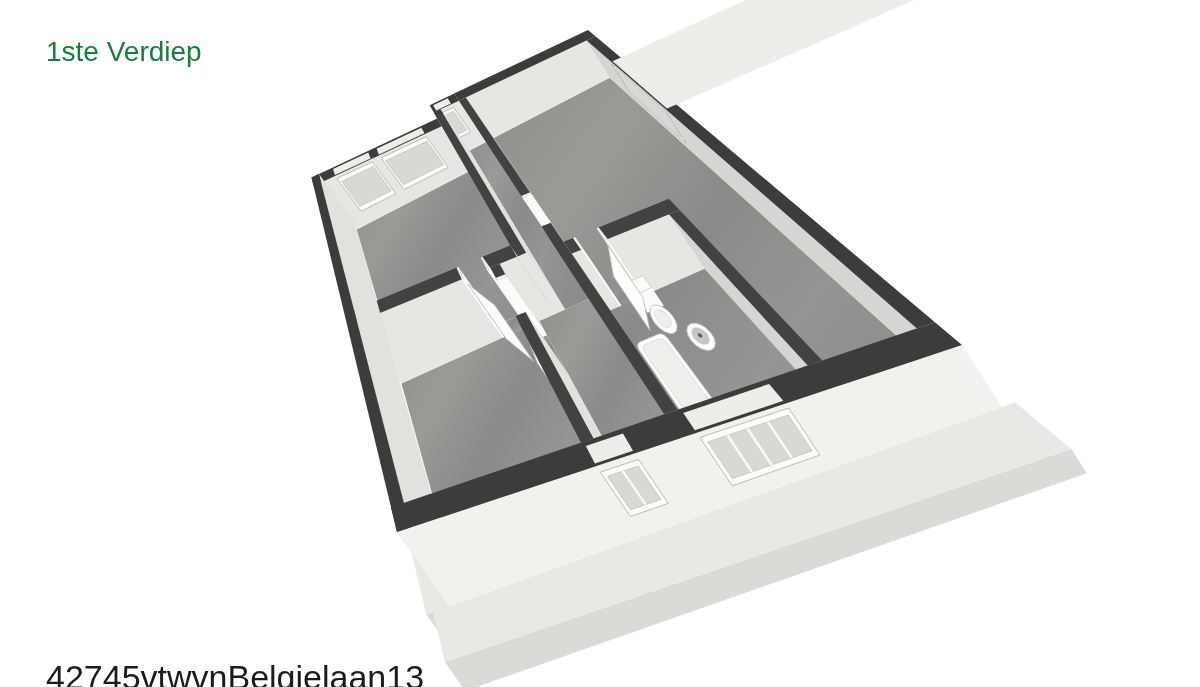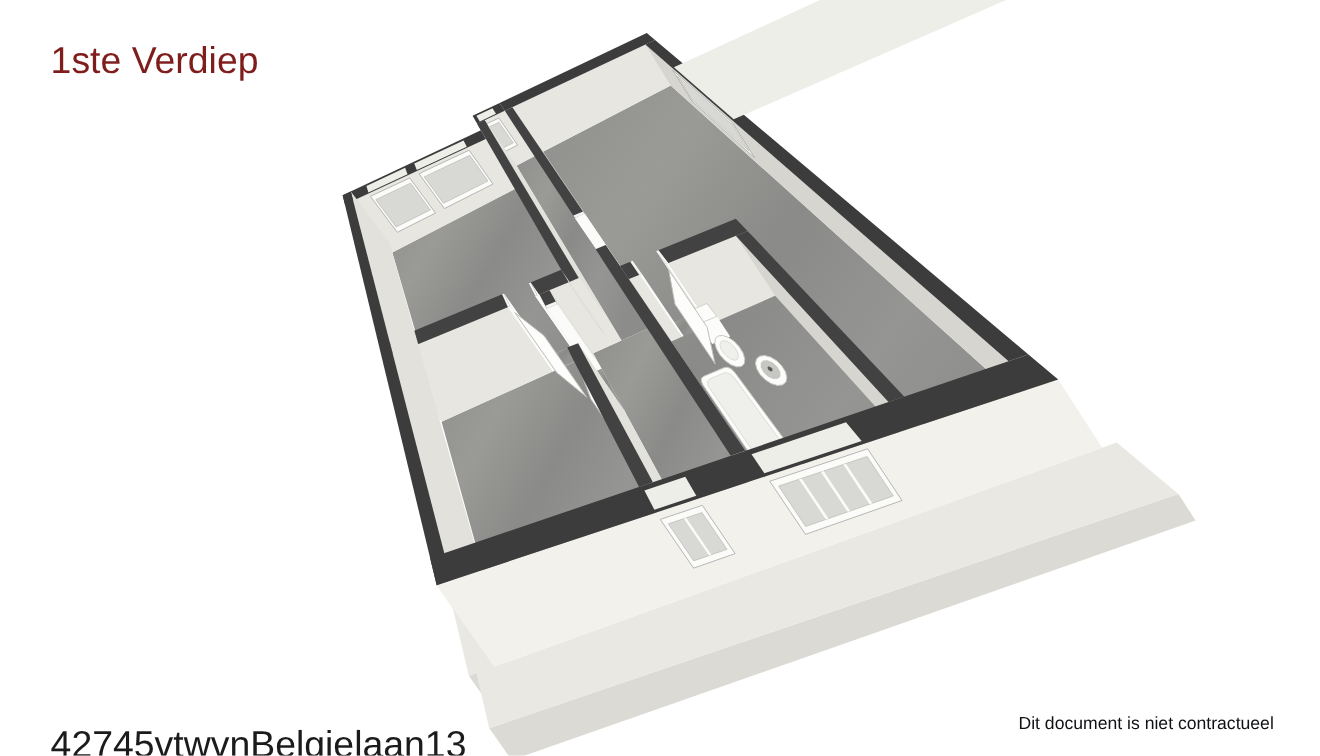--- a/index.html
+++ b/index.html
@@ -1,19 +1,19 @@
 <!DOCTYPE html>
 <html><head>
 <meta charset="utf-8">
 <style>
   html,body{margin:0;padding:0;background:#ffffff;}
   #stage{position:relative;width:1200px;height:687px;background:#ffffff;overflow:hidden;
          font-family:"Liberation Sans","DejaVu Sans",sans-serif;}
   #plan-svg{position:absolute;left:0;top:0;}
-  .page-title{position:absolute;left:46px;top:36px;font-size:34px;color:#7f1d1d;}
+  .page-title{position:absolute;left:46px;top:36px;font-size:28px;color:#15803d;}
   .ref-code{position:absolute;left:46px;top:622px;font-size:34px;color:#1b1b1b;margin-top:36px;}
   .disclaimer{position:absolute;right:42px;top:650px;font-size:16px;font-weight:500;color:#101114;}
 </style>
 </head>
 <body>
 
 <div id="stage">
   <svg id="plan-svg" width="1200" height="687" viewBox="0 0 1200 687">
       <defs>
         <linearGradient id="floorGrad" x1="0" y1="0" x2="1" y2="0.6">
@@ -147,14 +147,13 @@
         <path d="M732.3,485.8L820.0,455.0L788.8,408.0L699.8,437.5Z" fill="#fbfbfa" stroke="#b5b5b1" stroke-width="0.9"></path>
         <path d="M732.4,478.6L812.1,450.9L788.3,415.0L707.8,441.9Z" fill="#d8d8d5" stroke="#b5b5b1" stroke-width="0.6"></path>
         <path d="M750.8,472.2L753.1,471.4L728.7,434.9L726.3,435.7Z" fill="#fbfbfa"></path>
         <path d="M770.6,465.3L772.9,464.5L748.7,428.2L746.3,429.0Z" fill="#fbfbfa"></path>
         <path d="M790.6,458.3L793.0,457.5L769.0,421.5L766.6,422.3Z" fill="#fbfbfa"></path>
         <path d="M683.2,413.0L769.1,383.9L783.3,400.8L694.9,430.2Z" fill="#eeeee8"></path>
       </g>
     </svg>
   <div class="page-title">1ste Verdiep</div>
   <div class="ref-code">42745vtwvnBelgielaan13</div>
-  <div class="disclaimer">Dit document is niet contractueel</div>
 </div>
 
 </body></html>

